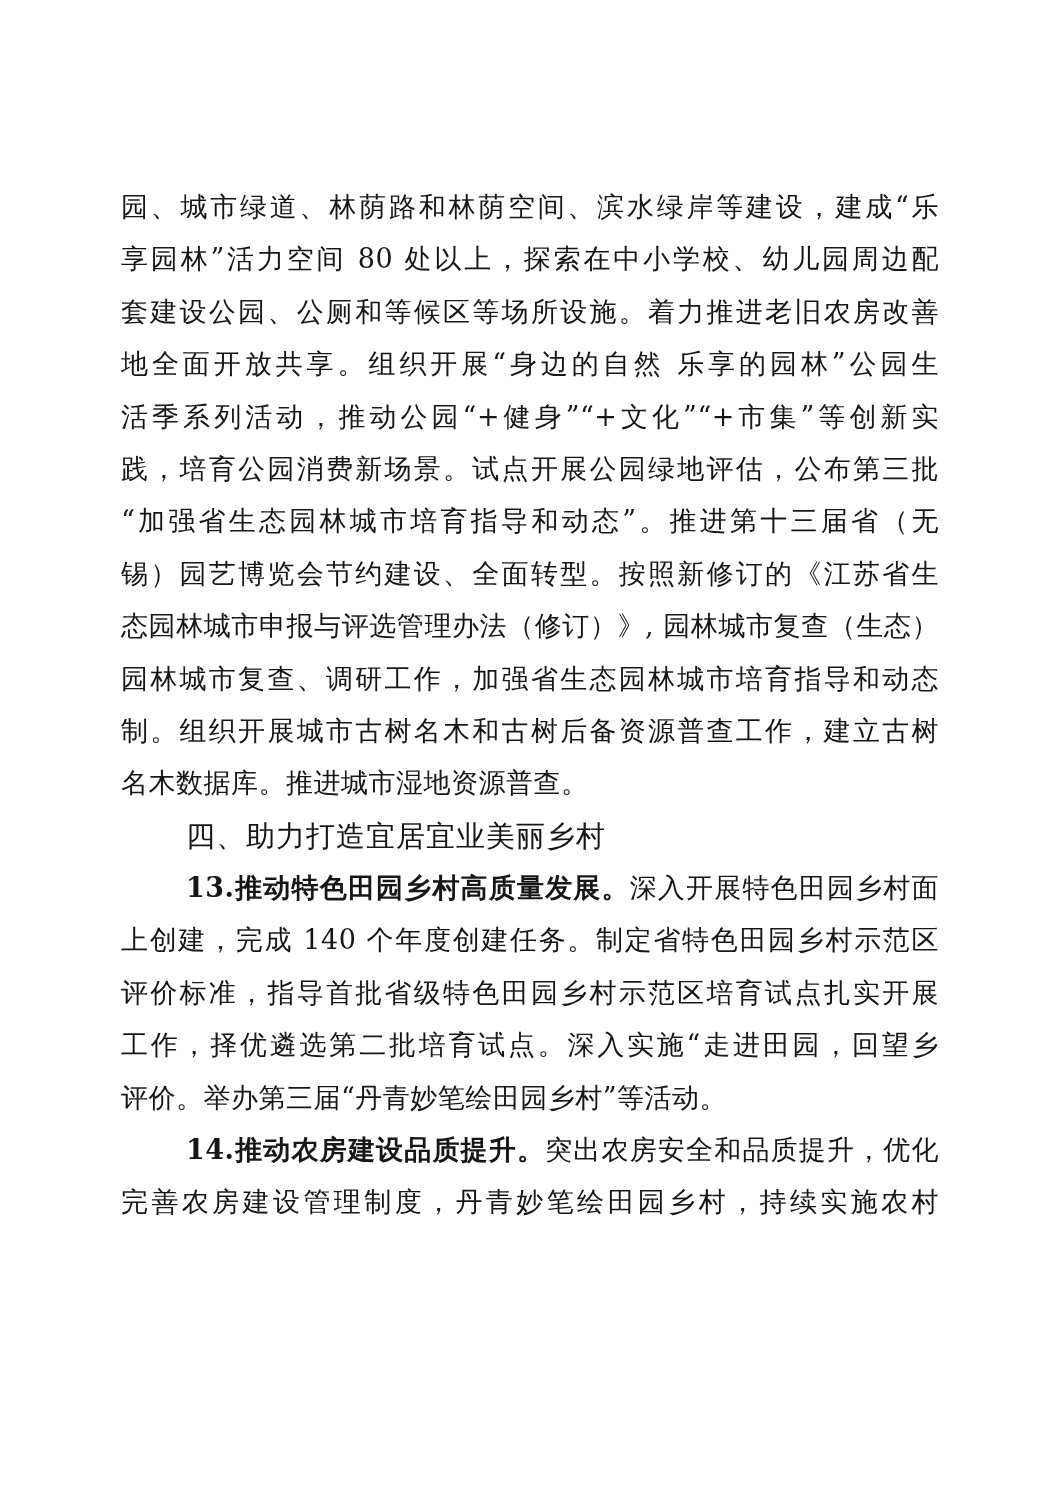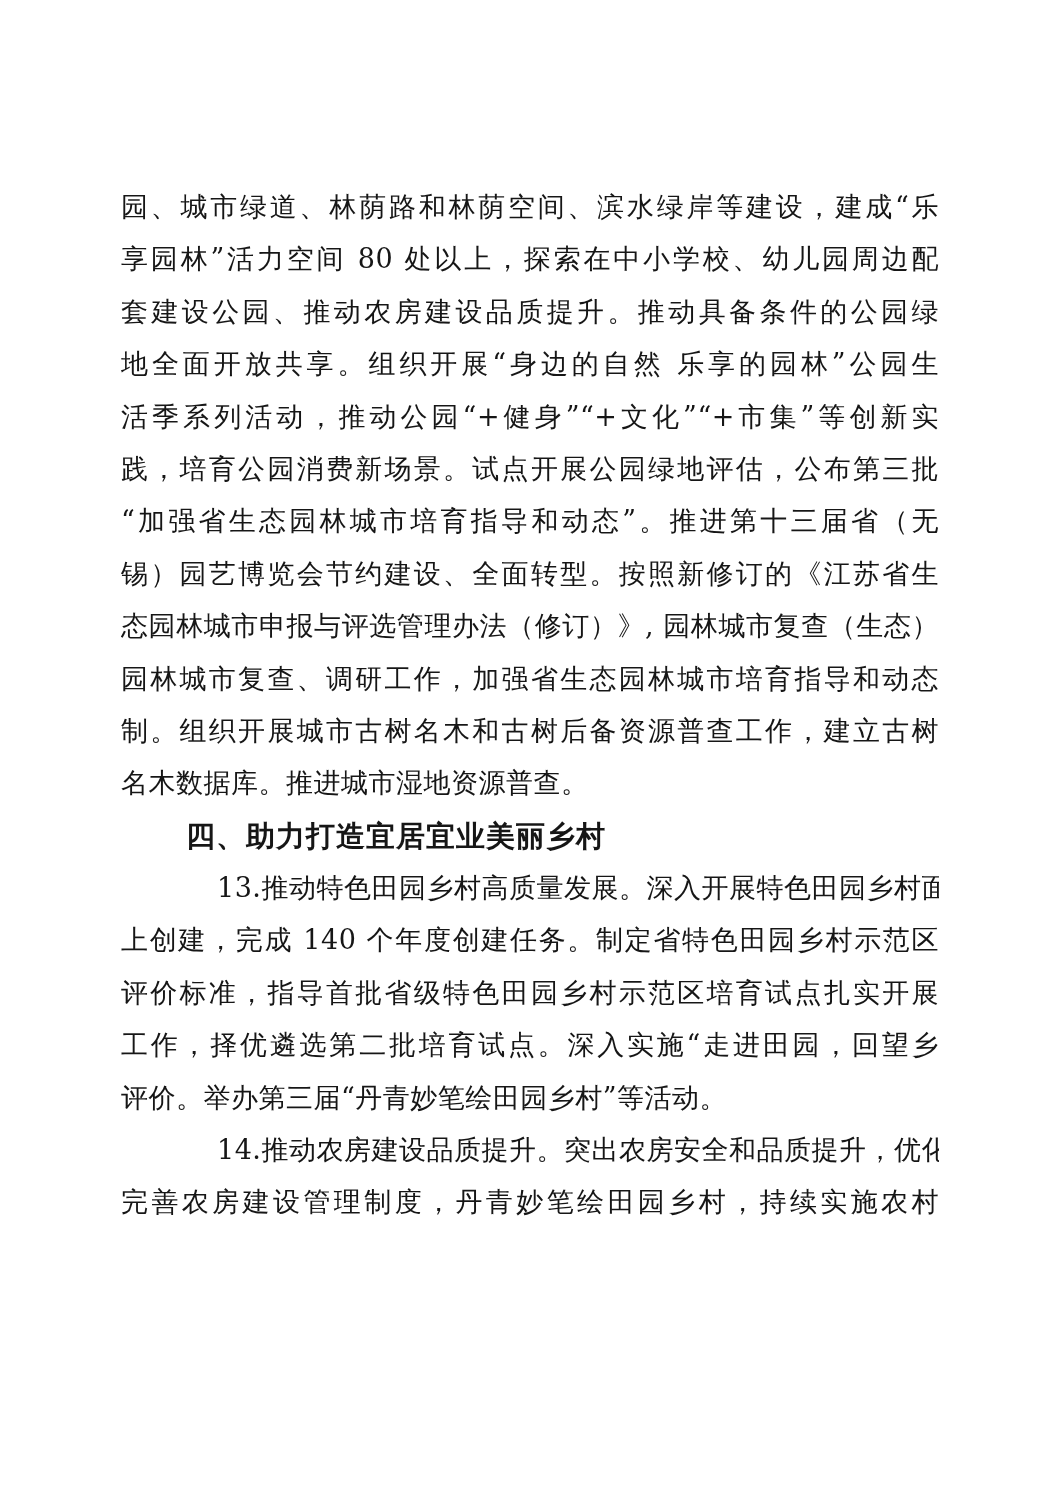--- a/index.html
+++ b/index.html
@@ -33,49 +33,48 @@
     overflow: hidden;
   }
   .line.last {
     text-align-last: left;
   }
   .line.indent {
     text-indent: 65px;
   }
   .heading {
     font-family: "DejaVu Sans", "Liberation Sans", sans-serif;
-    font-weight: bold;
+    font-weight: normal;
     font-size: 29px;
     letter-spacing: 1px;
     text-align-last: left;
   }
   .lead {
-    font-weight: normal;
-    margin-left: 31px;
+    font-weight: bold;
   }
   .page-number {
     position: absolute;
     left: 141px;
     top: 1357px;
     font-size: 27px;
     line-height: 36px;
     color: #1a1a1a;
     word-spacing: 6px;
     letter-spacing: 1px;
   }
 </style>
 </head>
 <body>
 
 <div class="page">
   <div class="textblock">
 
     <div class="line">园、城市绿道、林荫路和林荫空间、滨水绿岸等建设，建成“乐</div>
     <div class="line">享园林”活力空间 80 处以上，探索在中小学校、幼儿园周边配</div>
-    <div class="line">套建设公园、推动农房建设品质提升。推动具备条件的公园绿</div>
+    <div class="line">套建设公园、公厕和等候区等场所设施。着力推进老旧农房改善</div>
     <div class="line">地全面开放共享。组织开展“身边的自然 乐享的园林”公园生</div>
     <div class="line">活季系列活动，推动公园“+健身”“+文化”“+市集”等创新实</div>
     <div class="line">践，培育公园消费新场景。试点开展公园绿地评估，公布第三批</div>
     <div class="line">“加强省生态园林城市培育指导和动态”。推进第十三届省（无</div>
     <div class="line">锡）园艺博览会节约建设、全面转型。按照新修订的《江苏省生</div>
     <div class="line">态园林城市申报与评选管理办法（修订）》, 园林城市复查（生态）</div>
     <div class="line">园林城市复查、调研工作，加强省生态园林城市培育指导和动态</div>
     <div class="line">制。组织开展城市古树名木和古树后备资源普查工作，建立古树</div>
     <div class="line last">名木数据库。推进城市湿地资源普查。</div>
 

